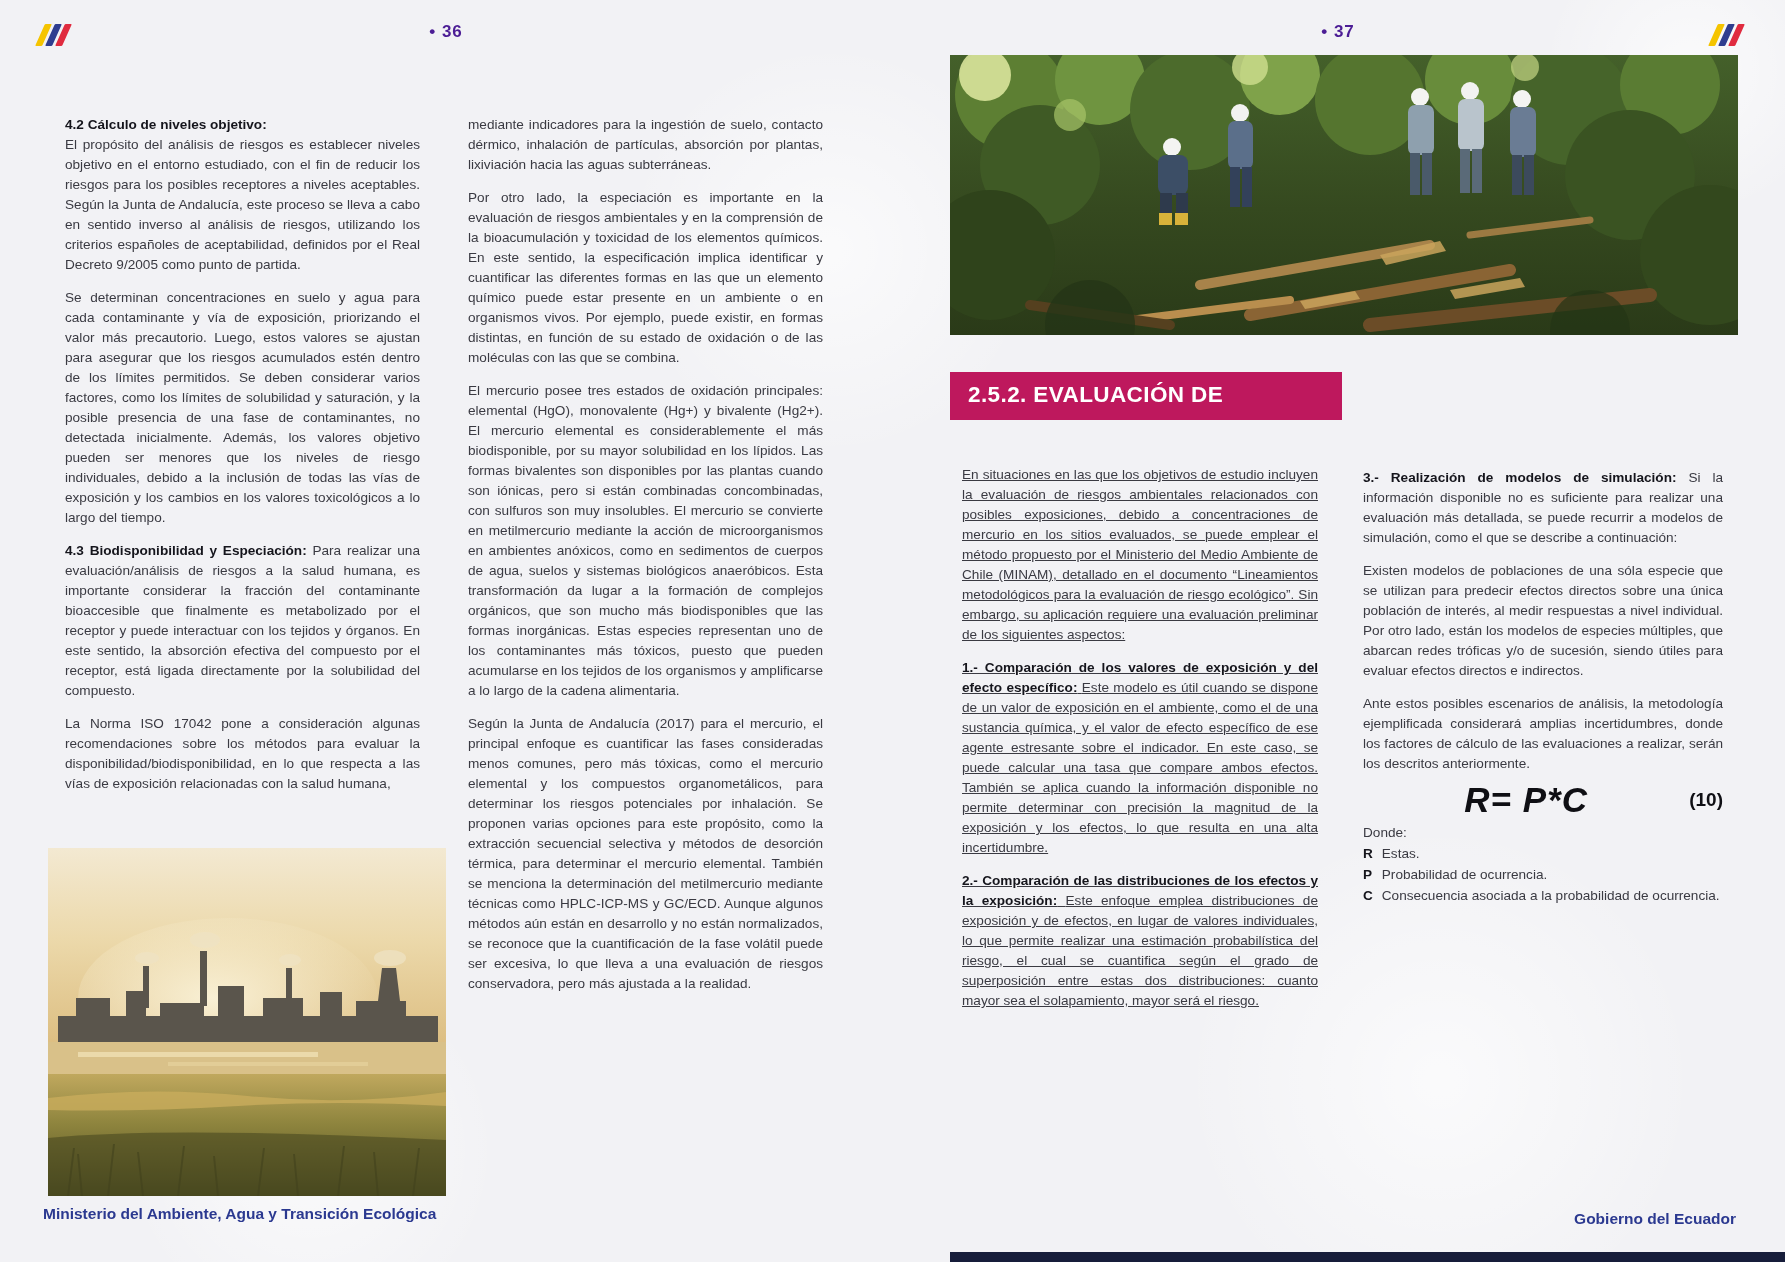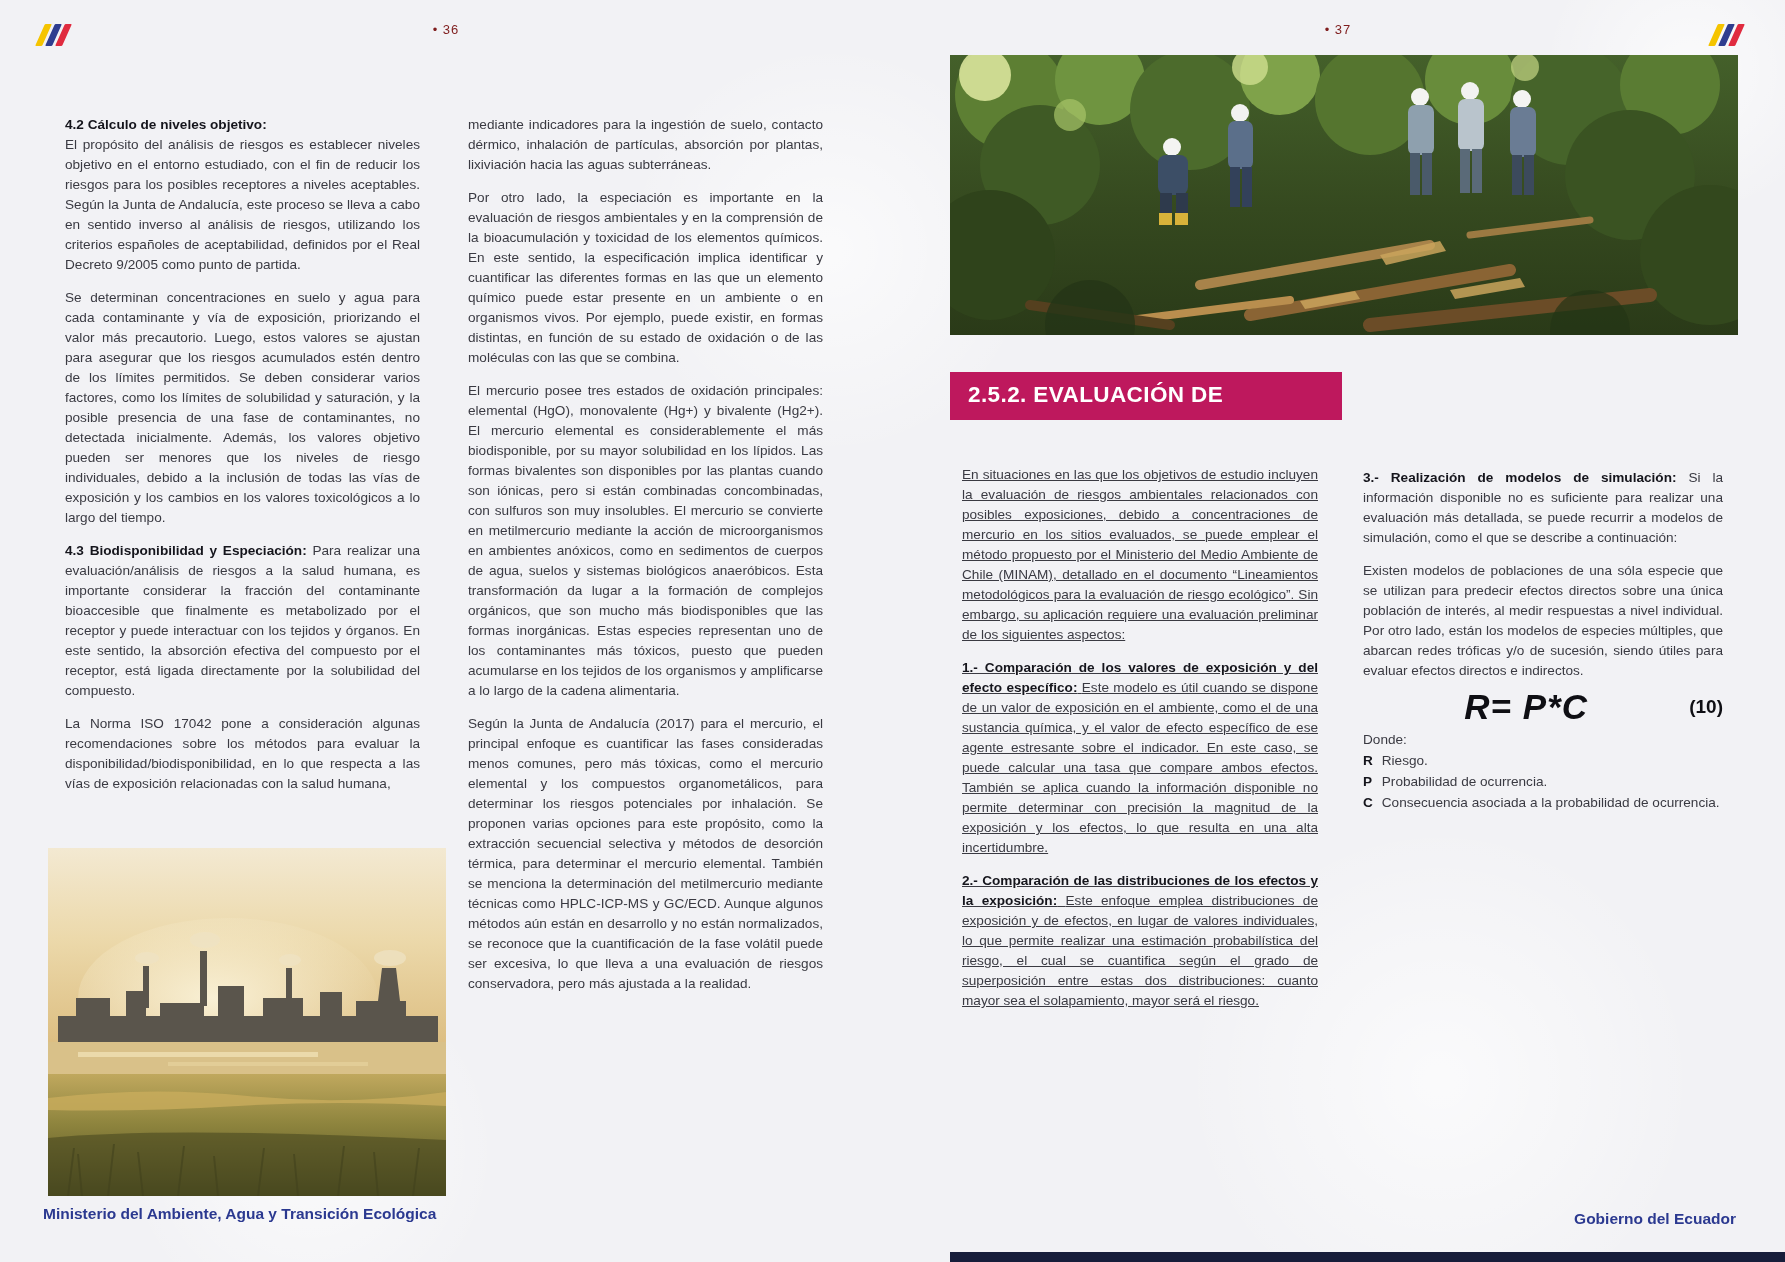--- a/index.html
+++ b/index.html
@@ -14,21 +14,21 @@
   .bg-c1{width:420px;height:420px;left:620px;top:40px;}
   .bg-c2{width:520px;height:520px;left:1180px;top:820px;}
   .bg-c3{width:380px;height:380px;left:120px;top:960px;}
   .bg-c4{width:300px;height:300px;left:1540px;top:-80px;}
 
   .page{position:absolute;top:0;width:892px;height:1262px;}
   #left-page{left:0;}
   #right-page{left:892px;}
 
   .pagenum{position:absolute;top:22px;left:0;width:100%;text-align:center;
-    font-size:13px;font-weight:400;color:#7f1d1d;letter-spacing:1px;}
+    font-size:17px;font-weight:700;color:#4c1d95;letter-spacing:1px;}
 
   .logo{position:absolute;top:24px;display:flex;gap:3px;}
   #logo-left{left:40px;}
   #logo-right{right:45px;}
   .logo span{width:7px;height:22px;transform:skewX(-24deg);border-radius:1px;display:block;}
   .stripe-yellow{background:#f5c400;}
   .stripe-blue{background:#2f3d8f;}
   .stripe-red{background:#e02b3f;}
 
   .col{position:absolute;font-size:13.6px;line-height:20px;text-align:justify;color:#3a3a42;}
@@ -254,29 +254,30 @@
 
   <div class="col" id="r-col1">
     <p>En situaciones en las que los objetivos de estudio incluyen la evaluación de riesgos ambientales relacionados con posibles exposiciones, debido a concentraciones de mercurio en los sitios evaluados, se puede emplear el método propuesto por el Ministerio del Medio Ambiente de Chile (MINAM), detallado en el documento “Lineamientos metodológicos para la evaluación de riesgo ecológico”. Sin embargo, su aplicación requiere una evaluación preliminar de los siguientes aspectos:</p>
     <p><b>1.- Comparación de los valores de exposición y del efecto específico:</b> <span>Este modelo es útil cuando se dispone de un valor de exposición en el ambiente, como el de una sustancia química, y el valor de efecto específico de ese agente estresante sobre el indicador. En este caso, se puede calcular una tasa que compare ambos efectos. También se aplica cuando la información disponible no permite determinar con precisión la magnitud de la exposición y los efectos, lo que resulta en una alta incertidumbre.</span></p>
     <p><b>2.- Comparación de las distribuciones de los efectos y la exposición:</b> <span>Este enfoque emplea distribuciones de exposición y de efectos, en lugar de valores individuales, lo que permite realizar una estimación probabilística del riesgo, el cual se cuantifica según el grado de superposición entre estas dos distribuciones: cuanto mayor sea el solapamiento, mayor será el riesgo.</span></p>
   </div>
 
   <div class="col" id="r-col2">
     <p><b>3.- Realización de modelos de simulación:</b> <span>Si la información disponible no es suficiente para realizar una evaluación más detallada, se puede recurrir a modelos de simulación, como el que se describe a continuación:</span></p>
     <p>Existen modelos de poblaciones de una sóla especie que se utilizan para predecir efectos directos sobre una única población de interés, al medir respuestas a nivel individual. Por otro lado, están los modelos de especies múltiples, que abarcan redes tróficas y/o de sucesión, siendo útiles para evaluar efectos directos e indirectos.</p>
+    <p>Ante estos posibles escenarios de análisis, la metodología ejemplificada considerará amplias incertidumbres, donde los factores de cálculo de las evaluaciones a realizar, serán los descritos anteriormente.</p>
 
     <div class="formula-row">
       <span class="formula">R= P*C</span>
       <span class="formula-num">(10)</span>
     </div>
 
     <div class="donde">
       <p>Donde:</p>
-      <p><span class="k">R</span> <span>Riesgo.</span></p>
+      <p><span class="k">R</span> <span>Estas.</span></p>
       <p><span class="k">P</span> <span>Probabilidad de ocurrencia.</span></p>
       <p><span class="k">C</span> <span>Consecuencia asociada a la probabilidad de ocurrencia.</span></p>
     </div>
 
   </div>
 
   <div class="footer" id="footer-right">Gobierno del Ecuador</div>
 </div>
 
 <div class="bottom-bar"></div>

